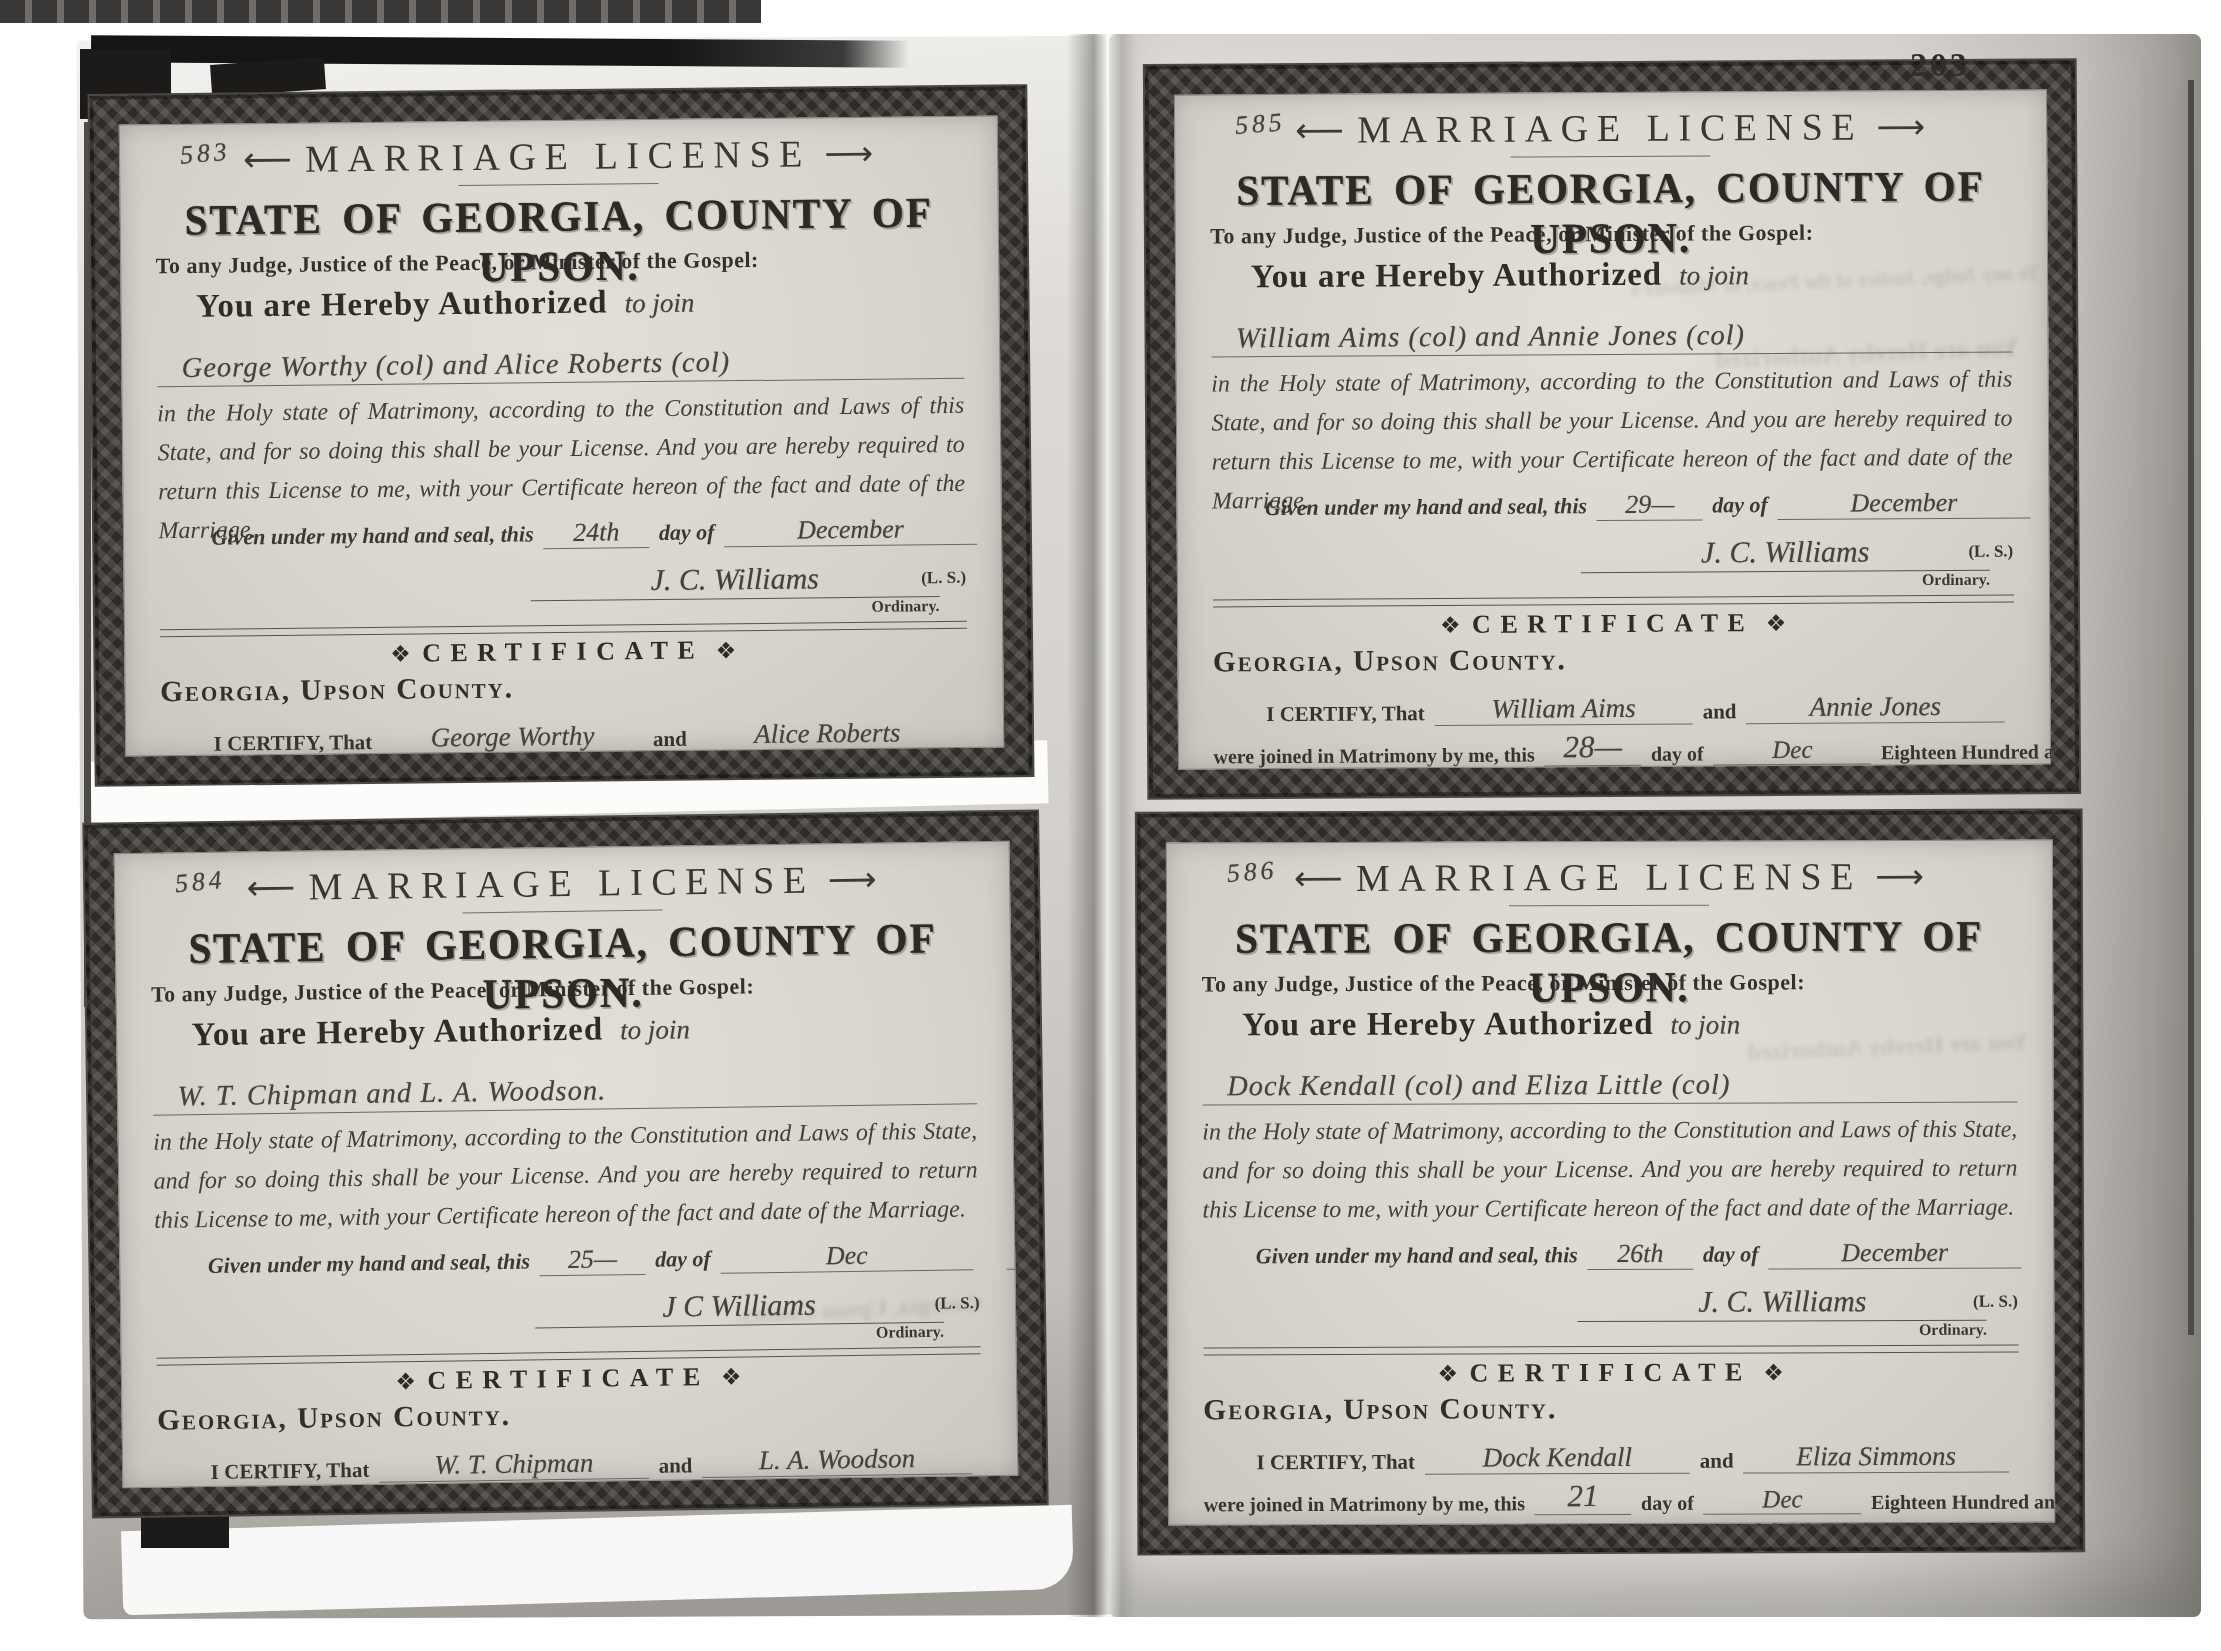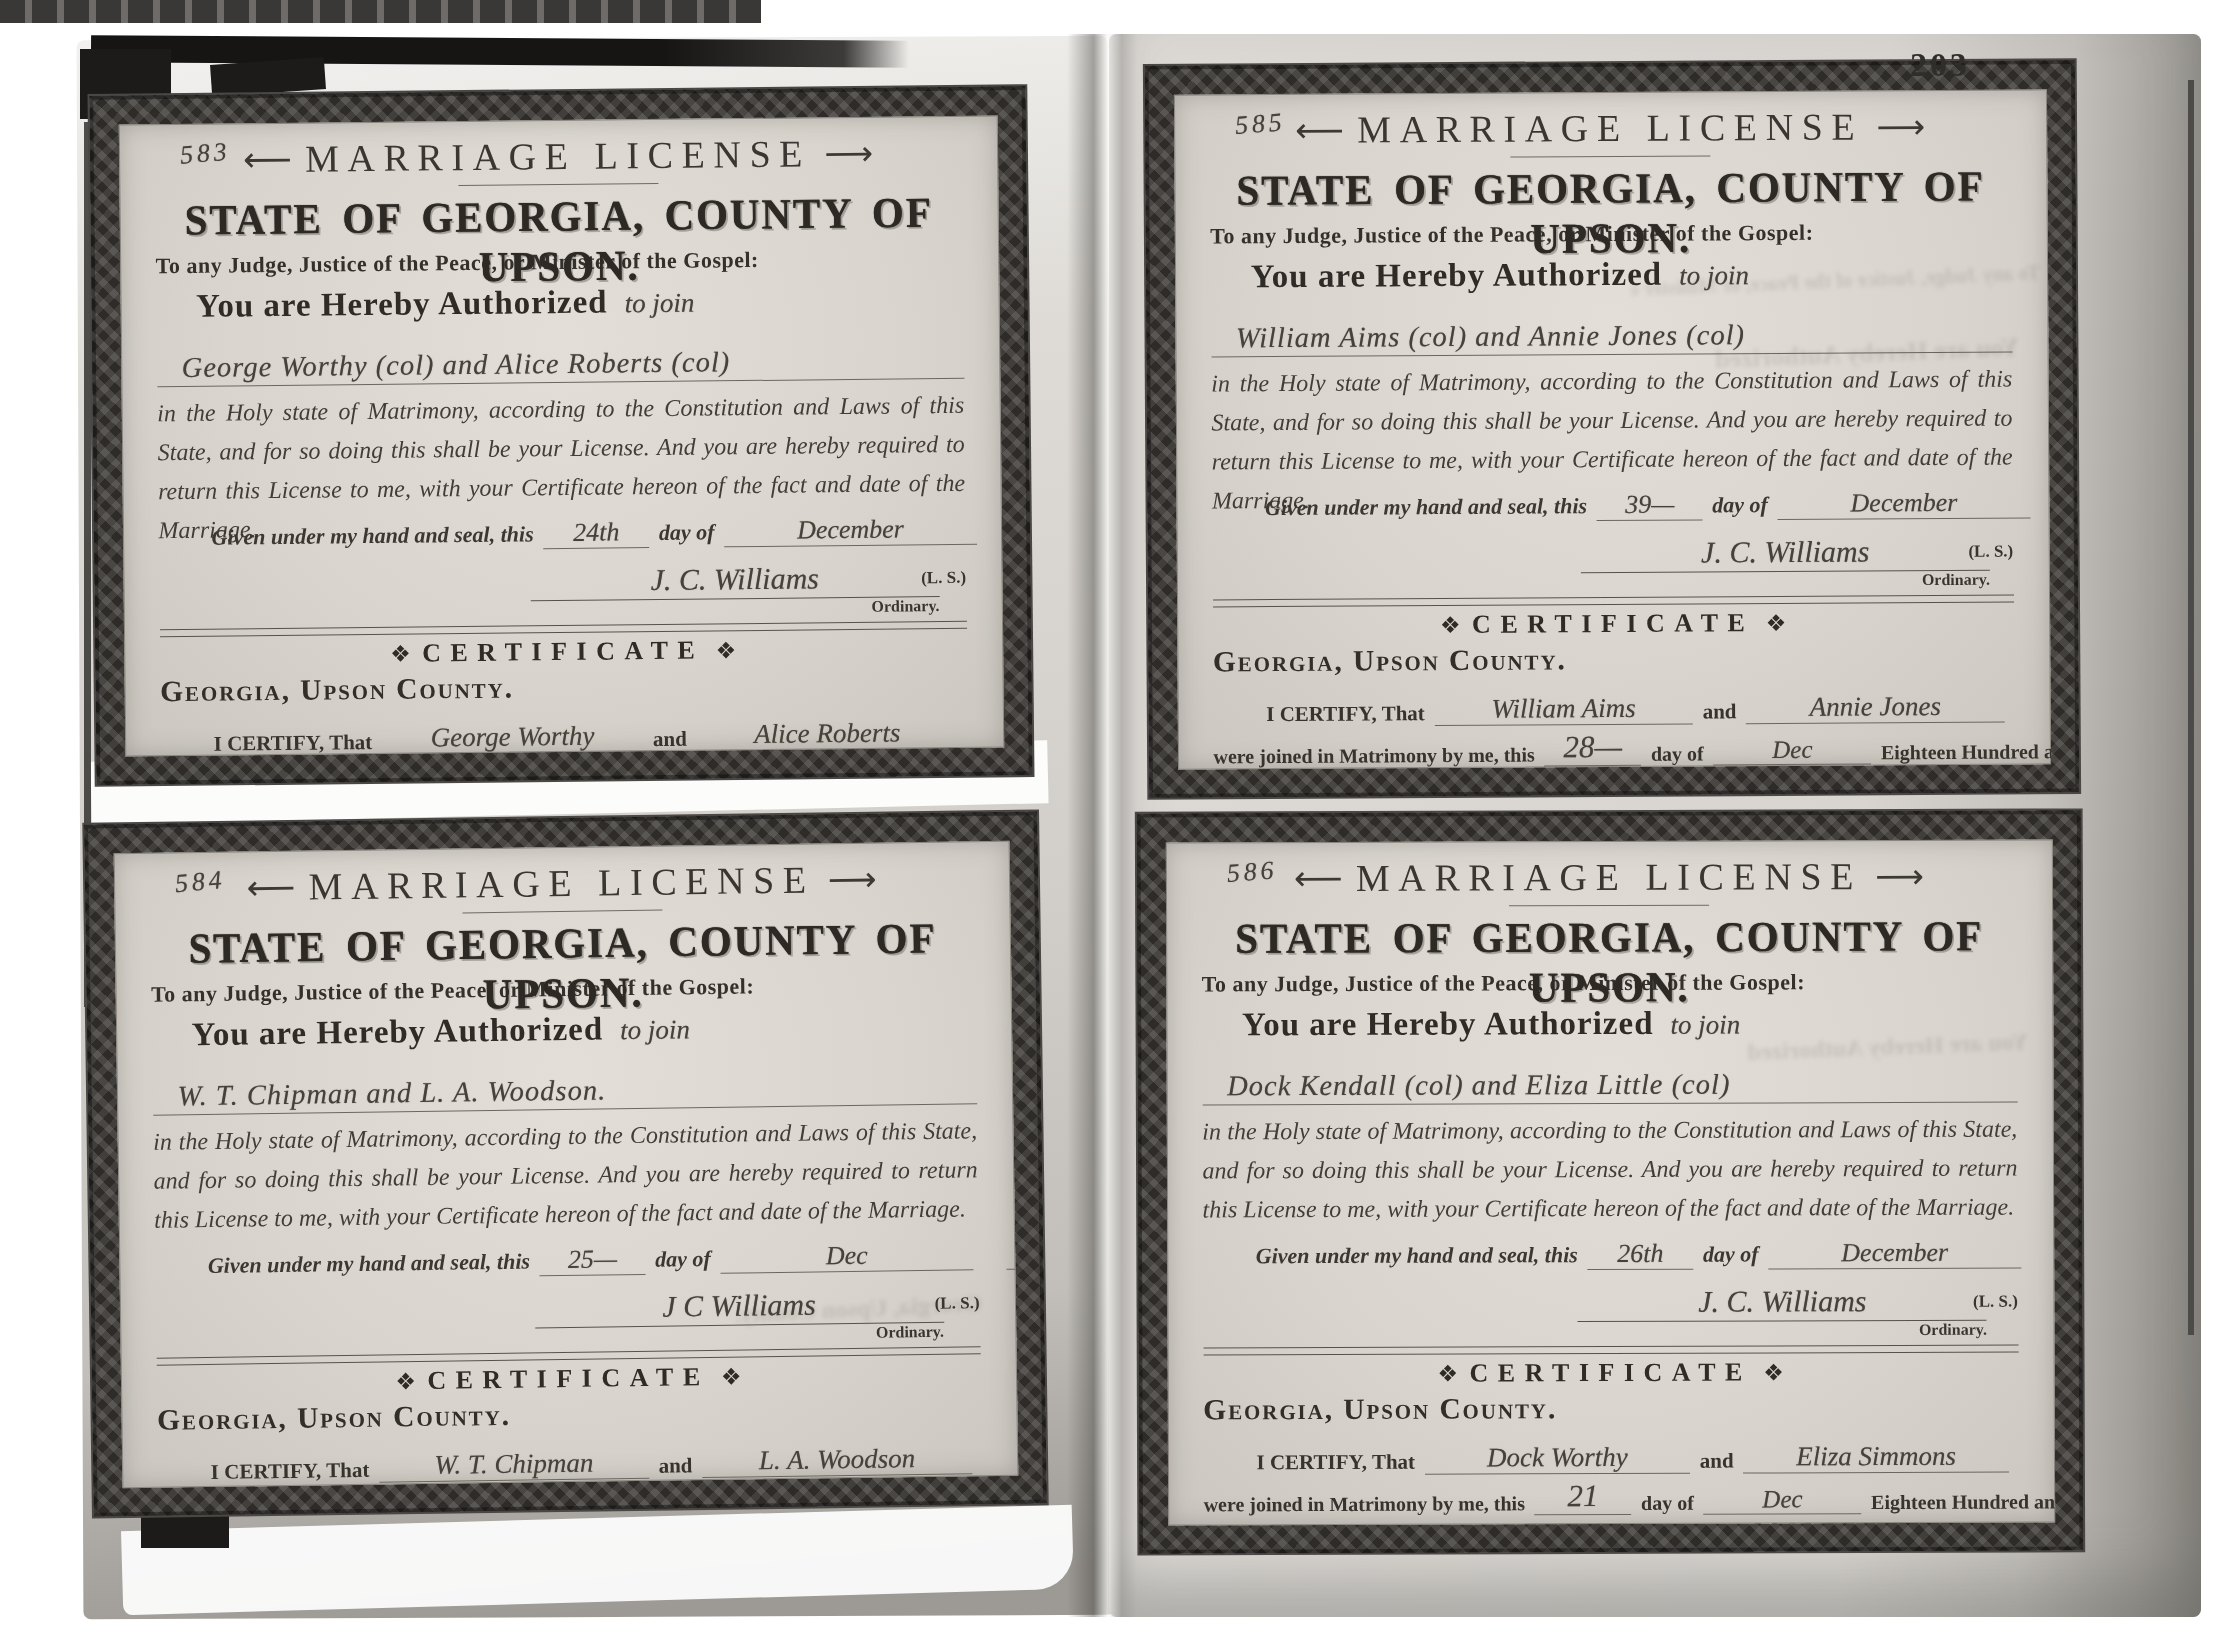--- a/index.html
+++ b/index.html
@@ -199,21 +199,21 @@
       <div class="state-line">STATE OF GEORGIA, COUNTY OF UPSON.</div>
       <div class="salutation">To any Judge, Justice of the Peace, or Minister of the Gospel:</div>
       <div class="auth-row">
         <span class="authorized">You are Hereby Authorized</span>
         <span class="to-join hand">to join</span>
       </div>
       <div class="names-line hand">William Aims (col)    and    Annie Jones (col)</div>
       <div class="body-par">in the Holy state of Matrimony, according to the Constitution and Laws of this State, and for so doing this shall be your License. And you are hereby required to return this License to me, with your Certificate hereon of the fact and date of the Marriage.</div>
       <div class="given-row">
         <span class="script-print">Given under my hand and seal, this</span>
-        <span class="blank hand b-day">39—</span>
+        <span class="blank hand b-day">29—</span>
         <span class="script-print">day of</span>
         <span class="blank hand b-month">December</span>
 
       </div>
       <div class="sig-row">
         <div class="sig">
           <span class="sig-name hand">J. C. Williams</span>
           <span class="ordinary-label">Ordinary.</span>
         </div>
         <span class="ls">(L. S.)</span>
@@ -337,21 +337,21 @@
       </div>
       <div class="double-rule"></div>
       <div class="cert-head">
         <span class="cross">❖</span>
         <span>CERTIFICATE</span>
         <span class="cross">❖</span>
       </div>
       <div class="county">Georgia, Upson County.</div>
       <div class="certify-row">
         <span class="bold-print">I CERTIFY, That</span>
-        <span class="blank hand certify-blank">Dock Worthy</span>
+        <span class="blank hand certify-blank">Dock Kendall</span>
         <span class="bold-print">and</span>
         <span class="blank hand certify-blank">Eliza Simmons</span>
       </div>
       <div class="joined-row">
         <span class="bold-print">were joined in Matrimony by me, this</span>
         <span class="blank hand j-day">21</span>
         <span class="bold-print">day of</span>
         <span class="blank hand j-month">Dec</span>
         <span class="bold-print">Eighteen Hundred and</span>
 

